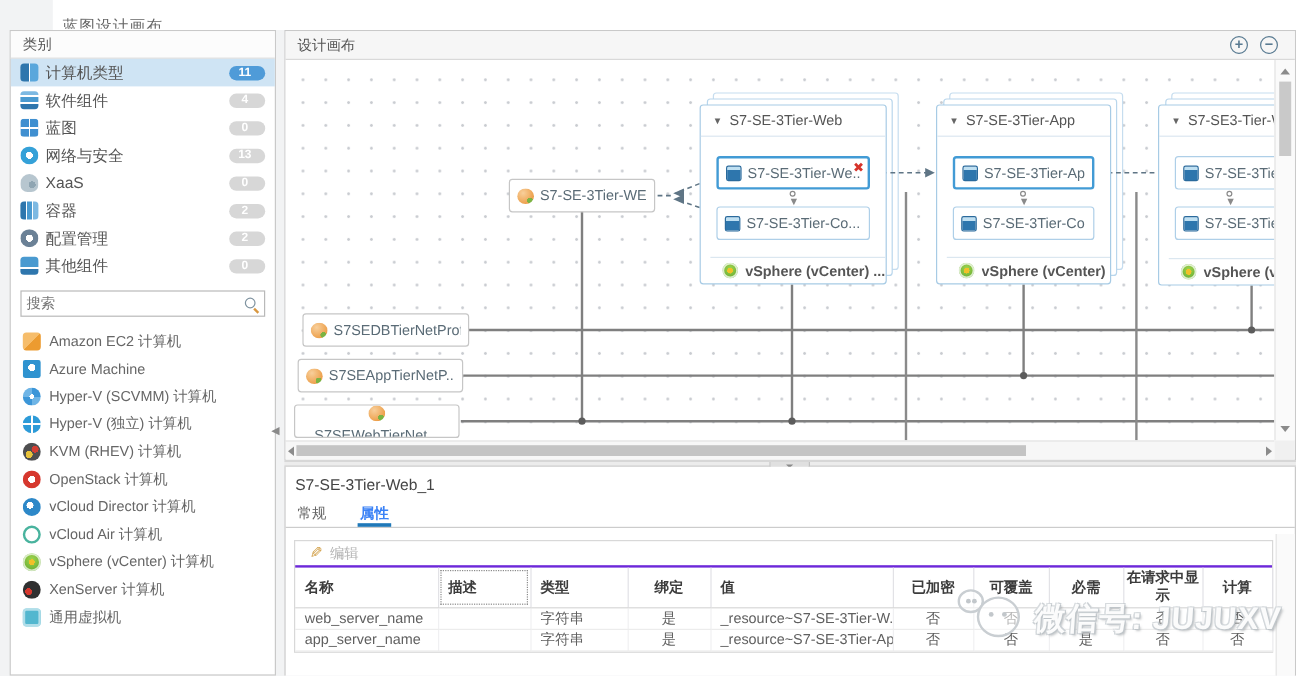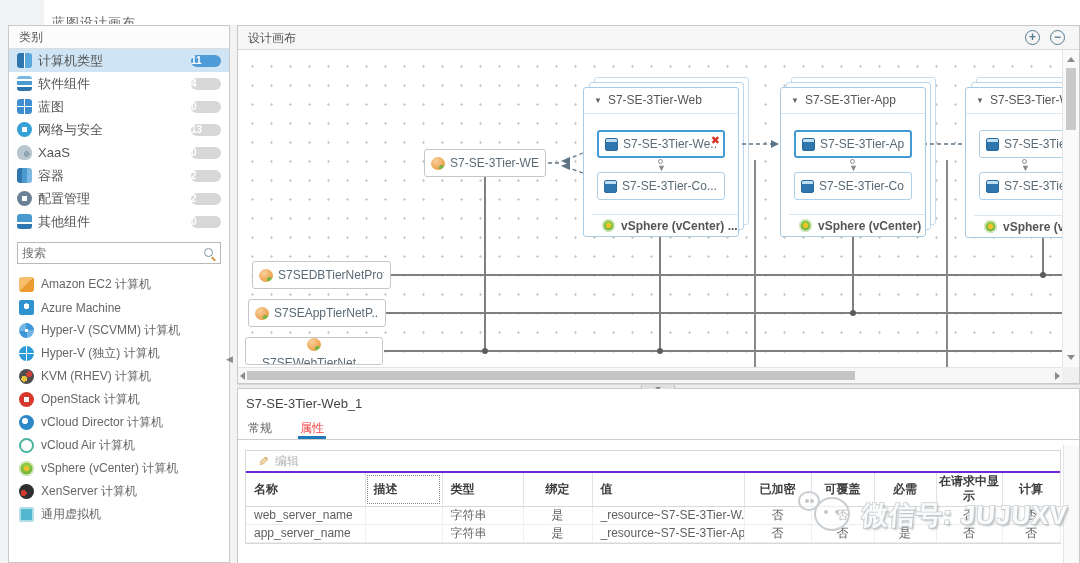--- a/index.html
+++ b/index.html
@@ -13,21 +13,21 @@
 
   
   .left-panel{position:absolute;left:8px;top:25px;width:222px;bottom:0;background:#fff;
     border:1px solid #c9c9c9;}
   .lp-header{height:23px;line-height:23px;padding-left:10px;font-size:12px;color:#555;
     border-bottom:1px solid #ddd;background:#fcfcfc;}
   .cat-row{height:23px;display:flex;align-items:center;padding:0 8px;cursor:pointer;}
   .cat-row.sel{background:#cfe4f4;}
   .cat-row .lbl{flex:1;font-size:13px;color:#555;margin-left:6px;white-space:nowrap;overflow:hidden;}
   .badge{width:30px;height:12px;border-radius:6px;background:#d7d7d7;color:#fff;
-    font-size:10px;font-weight:bold;text-align:left;line-height:12px;padding-right:4px;}
+    font-size:10px;font-weight:bold;text-align:center;line-height:12px;padding-right:4px;}
   .cat-row.sel .badge{background:#4f9bd8;}
   .ci{width:15px;height:15px;border-radius:3px;flex:none;}
   .ci.c{border-radius:50%;}
   .i-machines{background:linear-gradient(90deg,#2e76ad 46%,#fff 46% 54%,#5aa7dc 54%);}
   .i-software{background:linear-gradient(#7db9e2 20%,#fff 20% 30%,#4a9ad0 30% 60%,#fff 60% 70%,#2e76ad 70%);}
   .i-blueprint{background:linear-gradient(0deg,transparent 46%,#fff 46% 56%,transparent 56%),
     linear-gradient(90deg,transparent 46%,#fff 46% 56%,transparent 56%),#3f8fd0;}
   .i-network{background:radial-gradient(circle 3px at 50% 50%,#fff 96%,transparent),#35a1d8;}
   .i-xaas{background:radial-gradient(circle 3px at 65% 60%,#8fa5b2 96%,transparent),#b7c6cf;border-radius:50% 50% 40% 40%;}
   .i-container{background:linear-gradient(90deg,#2e76ad 32%,#fff 32% 36%,#4a9ad0 36% 64%,#fff 64% 68%,#7db9e2 68%);}
@@ -140,21 +140,21 @@
     border:1px solid #c2c2c2;border-top:none;border-radius:0 0 4px 4px;cursor:row-resize;}
   .split-handle::after{content:"";position:absolute;left:50%;top:2px;margin-left:-3px;
     border-left:3px solid transparent;border-right:3px solid transparent;border-top:3px solid #8a8a8a;}
 
   
   .details{position:absolute;left:237px;top:389px;right:0;bottom:0;background:#fff;
     border-left:1px solid #c9c9c9;border-right:1px solid #c9c9c9;}
   .dt-title{padding:7px 0 0 8px;font-size:13px;color:#444;}
   .tabs{display:flex;gap:24px;padding-left:8px;margin-top:7px;border-bottom:1px solid #ccc;height:22px;}
   .tab{font-size:12px;color:#666;cursor:pointer;padding:0 2px;line-height:20px;}
-  .tab.active{color:#ef4444;font-weight:normal;border-bottom:3px solid #1f78b8;}
+  .tab.active{color:#3b82f6;font-weight:bold;border-bottom:3px solid #1f78b8;}
   .tbl-wrap{margin:10px 18px 0 7px;border:1px solid #d8d8d8;background:#fff;}
   .edit-bar{height:22px;border-bottom:2px solid #6d28d9;display:flex;align-items:center;
     gap:6px;padding-left:12px;}
   .pencil::before{content:"\270E";color:#cf9a3d;font-size:13px;display:inline-block;transform:scaleX(-1);}
   .edit-lbl{font-size:12px;color:#b3b3b3;}
   table{width:100%;border-collapse:collapse;table-layout:fixed;}
   th{height:33px;font-size:12px;color:#3c3c3c;border-right:1px solid #e2e2e6;
     border-bottom:1px solid #d8d8d8;font-weight:bold;padding:0 8px;line-height:1.25;}
   th.l{text-align:left;} th.ctr{text-align:center;padding:0 2px;}
   th.dotted{outline:1px dotted #8a8a8a;outline-offset:-3px;}

